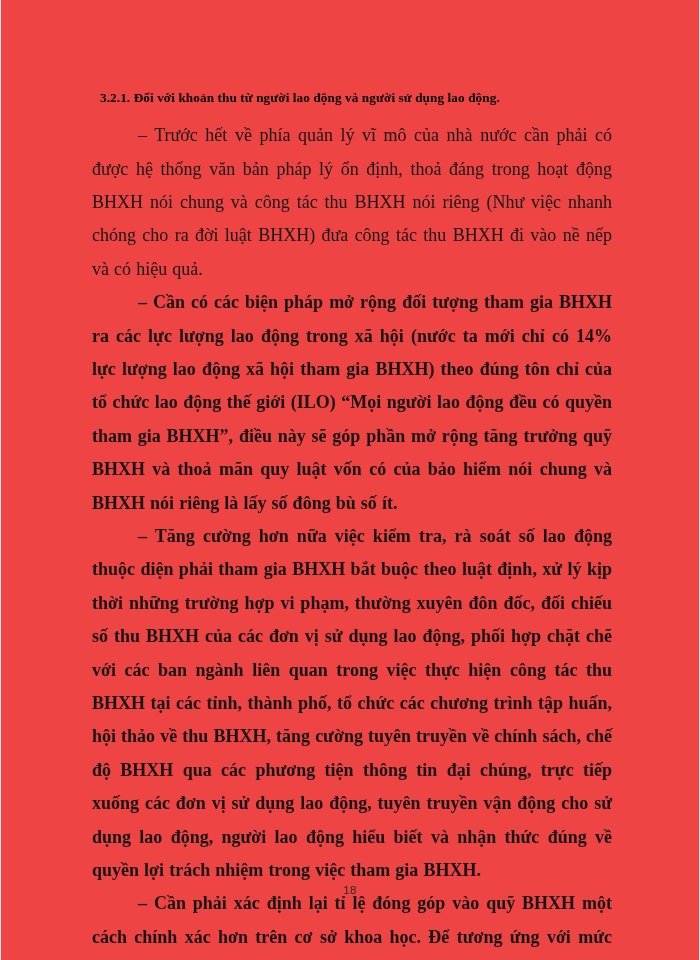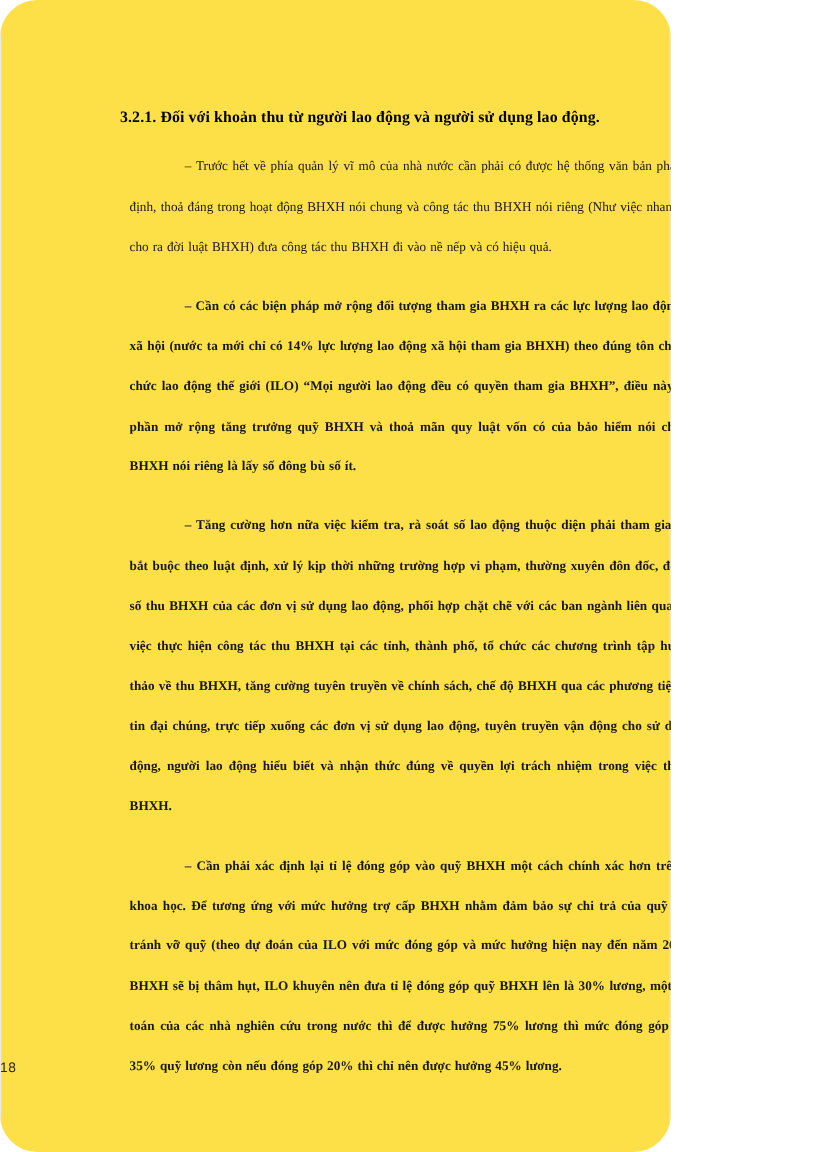--- a/index.html
+++ b/index.html
@@ -7,26 +7,25 @@
     margin: 0;
     padding: 0;
     background: #ffffff;
   }
   body {
     font-family: "Liberation Serif", "DejaVu Serif", serif;
     color: #111111;
   }
   .page {
     position: relative;
-    width: 559px;
+    width: 700px;
     height: 960px;
-    background: #fde047;
+    background: #ef4444;
     box-sizing: border-box;
     overflow: hidden;
-    border-radius: 31px;
   }
   
   .page-edge-left,
   .page-edge-right {
     position: absolute;
     top: 0;
     bottom: 0;
     width: 1px;
     background: #e9e9e9;
   }
@@ -43,41 +42,41 @@
   .heading {
     font-weight: bold;
     font-size: 13.2px;
     line-height: 1.45;
     margin: 0 0 12px 8px;
     letter-spacing: 0.1px;
     color: #000000;
   }
 
   .para {
-    margin: 16px;
-    font-size: 11px;
+    margin: 0;
+    font-size: 18px;
     line-height: 33.4px;
     text-align: justify;
     text-justify: inter-word;
     text-indent: 46px;
     color: #161616;
     word-spacing: 0.6px;
   }
 
   .para + .para {
     margin-top: 0;
     font-weight: bold;
   }
 
   .page-number {
     position: absolute;
     left: 0;
     right: 0;
     top: 884px;
-    text-align: left;
+    text-align: center;
     font-size: 11.5px;
     color: #2b2b2b;
     font-family: "Liberation Sans", "DejaVu Sans", sans-serif;
     letter-spacing: 0.4px;
   }
 </style>
 </head>
 <body>
 
 <div class="page">

